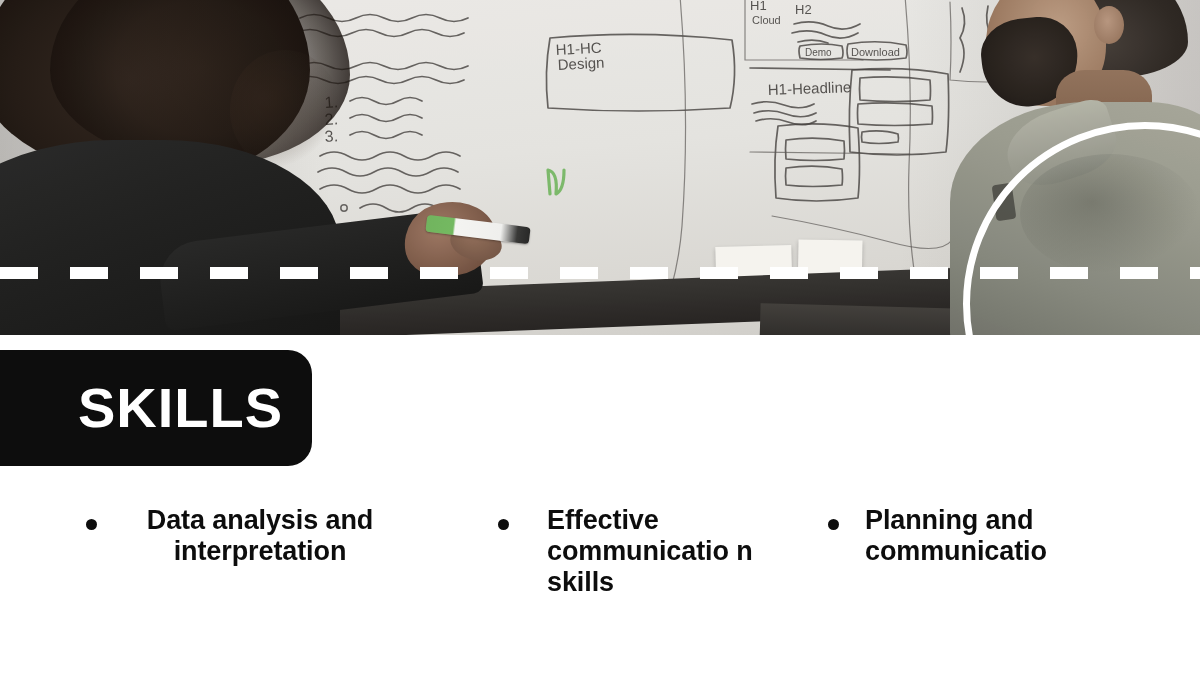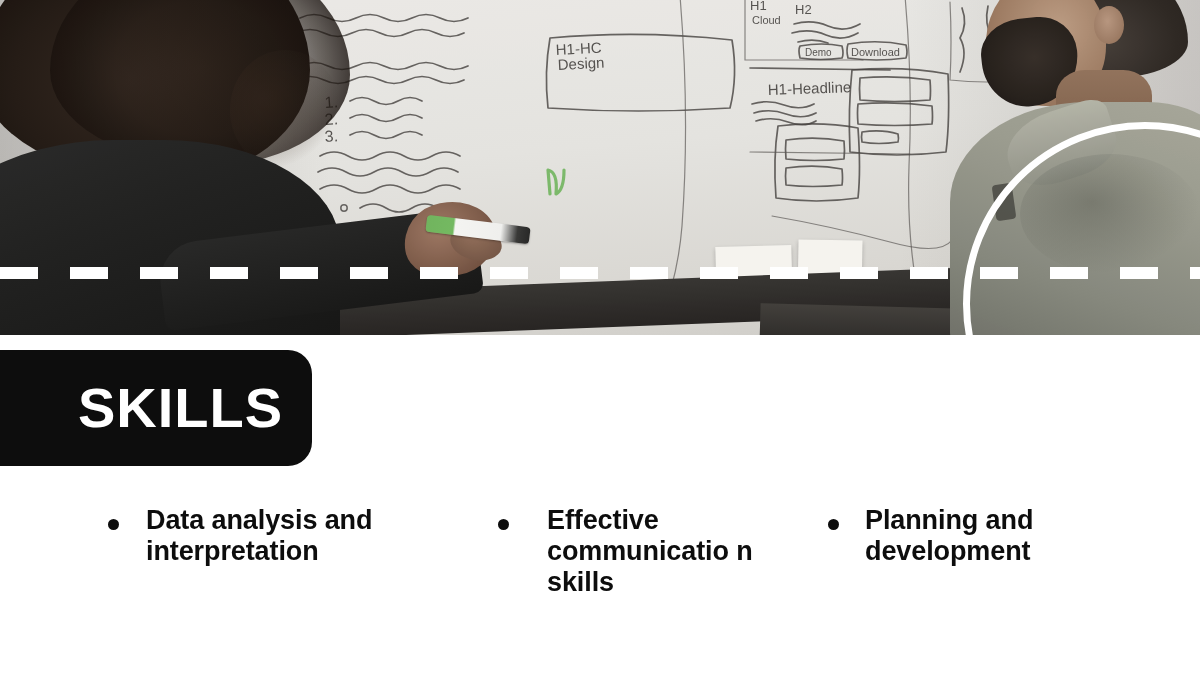--- a/index.html
+++ b/index.html
@@ -277,21 +277,21 @@
 
   
   .columns {
     position: absolute;
     left: 0;
     top: 505px;
     width: 1200px;
     display: flex;
   }
   .col { position: relative; }
-  .col-1 { width: 380px; padding-left: 108px; }
+  .col-1 { width: 380px; padding-left: 86px; text-align: center; }
   .col-2 { width: 330px; padding-left: 498px; position: absolute; left: 0; top: 0; }
   .col-3 { width: 330px; padding-left: 828px; position: absolute; left: 0; top: 0; }
 
   .bullet-row {
     display: flex;
     align-items: flex-start;
   }
   .bullet-dot {
     width: 11px;
     height: 11px;
@@ -441,19 +441,19 @@
     <div class="col col-2">
       <div class="bullet-row">
         <span class="bullet-dot"></span>
         <span class="bullet-text">Effective communicatio n skills</span>
       </div>
     </div>
 
     <div class="col col-3">
       <div class="bullet-row">
         <span class="bullet-dot"></span>
-        <span class="bullet-text">Planning and development</span>
+        <span class="bullet-text">Planning and communicatio</span>
       </div>
     </div>
 
   </div>
 
 </div>
 
 </body></html>

